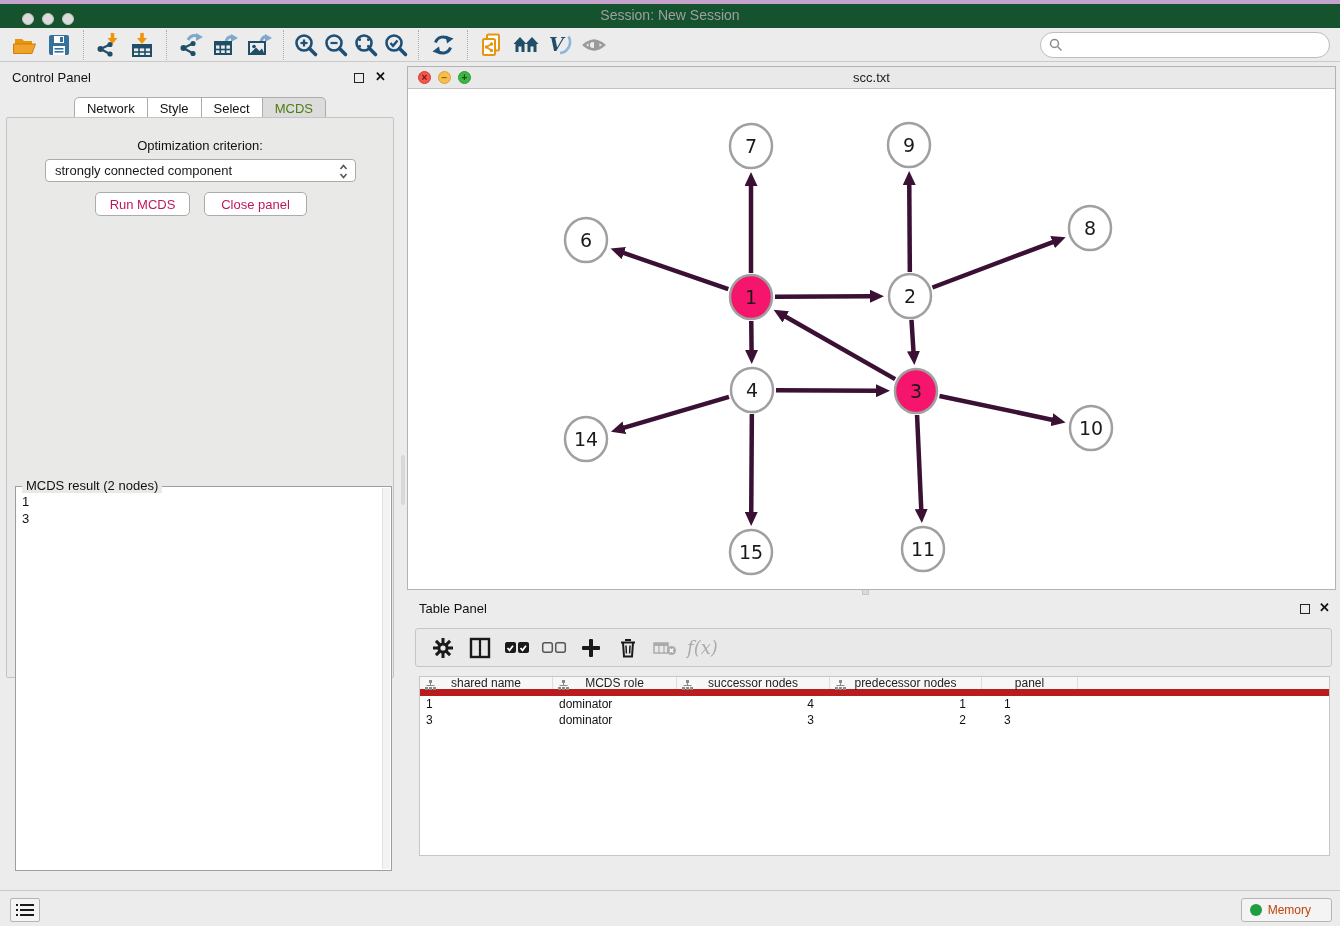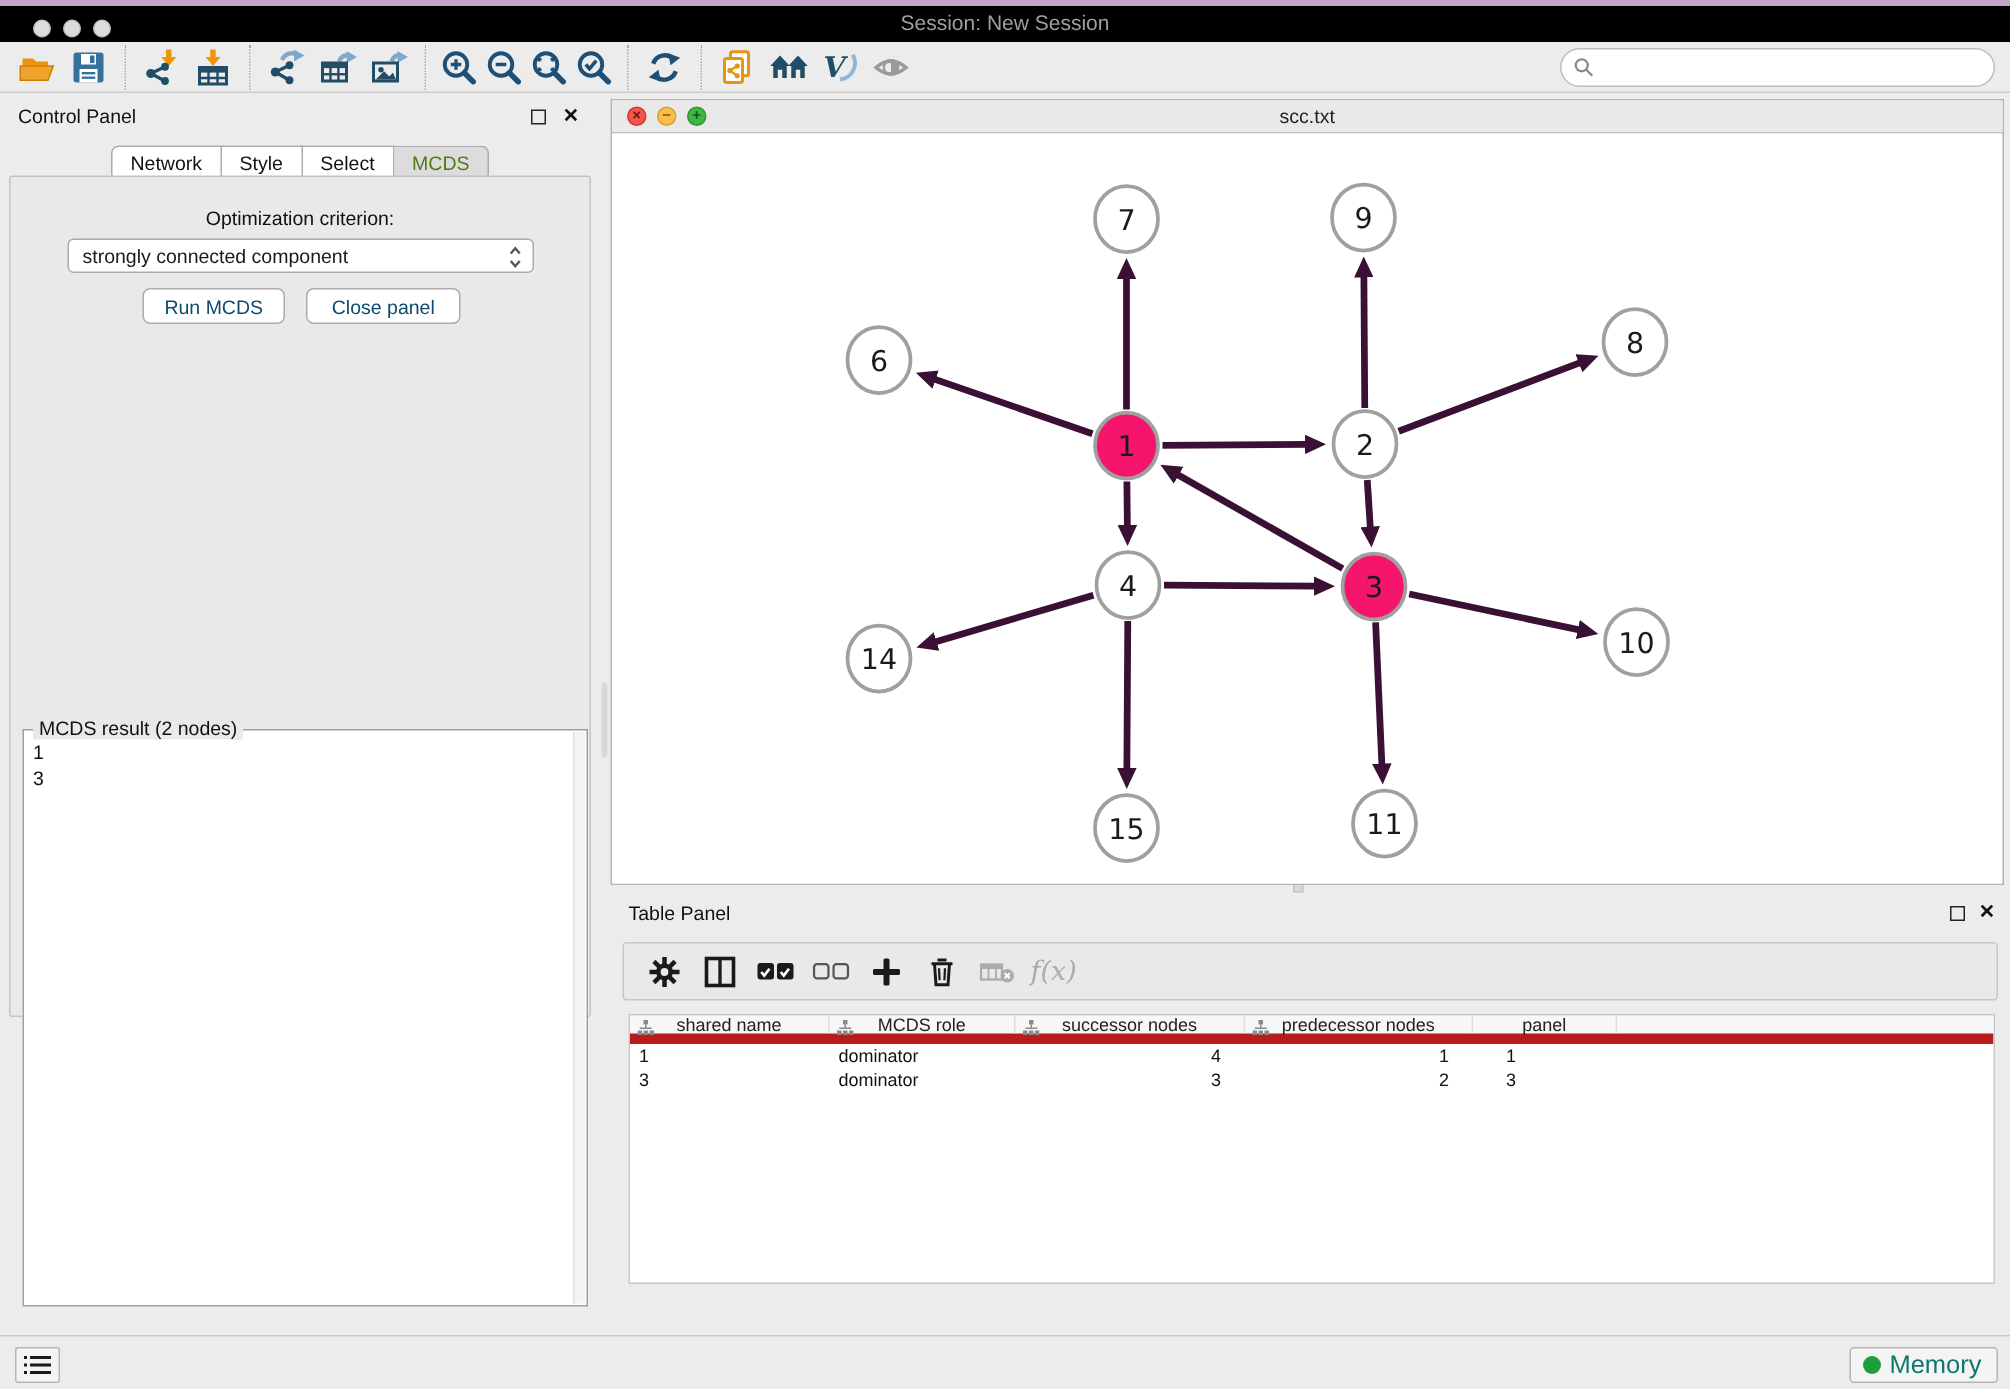--- a/index.html
+++ b/index.html
@@ -4,21 +4,21 @@
 <style>
   * { box-sizing: border-box; }
   html,body { margin:0; padding:0; }
   body {
     width:1340px; height:926px; position:relative; overflow:hidden;
     background:#ECECEC; font-family:"Liberation Sans",sans-serif; color:#1A1A1A;
     -webkit-font-smoothing:antialiased;
   }
   
   .purple-strip { position:absolute; top:0; left:0; width:100%; height:4px; background:#C5A3CC; }
-  .titlebar { position:absolute; top:4px; left:0; width:100%; height:24px; background:#000000; }
+  .titlebar { position:absolute; top:4px; left:0; width:100%; height:24px; background:#14532d; }
   .titlebar .title { position:absolute; left:0; right:0; top:3px; text-align:center; font-size:14px; color:#9F9F9F; }
   .tl-dot { position:absolute; top:9px; width:12px; height:12px; border-radius:50%; background:#DCDCDC; border:1px solid #C3C3C3; }
   .toolbar { position:absolute; top:28px; left:0; width:100%; height:34px; border-bottom:1px solid #C9C9C9; display:flex; align-items:center; padding-left:8px; }
   .ticon { width:34px; height:34px; display:flex; align-items:center; justify-content:center; flex:0 0 auto; cursor:default; }
   .ticon.narrow { width:30px; }
   .tsep { width:1px; height:30px; border-left:1px dotted #ACACAC; margin:0 7px; flex:0 0 auto; }
   .search-wrap { margin-left:auto; margin-right:10px; position:relative; }
   .search-input { width:290px; height:26px; border:1px solid #BDBDBD; border-radius:13px; background:#FFFFFF; padding:0 10px 0 28px; font-size:13px; outline:none; color:#333; }
   .search-mag { position:absolute; left:9px; top:6px; }
   
@@ -30,21 +30,21 @@
   .tabs-row { position:absolute; left:0; width:100%; display:flex; justify-content:center; }
   .cp-tabs { top:31px; }
   .tab { border:1px solid #ACACAC; border-left-width:0; background:#FFFFFF; color:#111; font-size:13px; padding:3px 12px 4px; cursor:pointer; white-space:nowrap; }
   .tab:first-child { border-left-width:1px; border-top-left-radius:5px; border-bottom-left-radius:5px; }
   .tab:last-child { border-top-right-radius:5px; border-bottom-right-radius:5px; }
   .tab.active { background:#DCDCDC; color:#4d7c0f; }
   .cp-content { position:absolute; left:6px; top:51px; width:388px; height:561px; background:#E9E9E7; border:1px solid #C4C4C4; border-radius:2px; }
   .opt-label { position:absolute; left:0; width:100%; top:20px; text-align:center; font-size:13px; color:#111; }
   .criterion-select { position:absolute; left:38px; top:41px; width:311px; height:23px; background:#FFFFFF; border:1px solid #ABABAB; border-radius:4px; font-size:13px; display:flex; align-items:center; padding-left:9px; cursor:default; }
   .select-stepper { position:absolute; right:7px; top:4px; }
-  .btn { position:absolute; top:74px; height:24px; background:#FFFFFF; border:1px solid #ABABAB; border-radius:5px; font-size:13px; color:#0c4a6e; display:flex; align-items:center; justify-content:center; cursor:pointer; font-family:"Liberation Sans",sans-serif; }
+  .btn { position:absolute; top:74px; height:24px; background:#FFFFFF; border:1px solid #ABABAB; border-radius:5px; font-size:13px; color:#be185d; display:flex; align-items:center; justify-content:center; cursor:pointer; font-family:"Liberation Sans",sans-serif; }
   .btn-run { left:88px; width:95px; }
   .btn-close-panel { left:197px; width:103px; }
   .mcds-fieldset { position:absolute; left:8px; top:368px; width:377px; height:385px; border:1px solid #9E9E9E; background:#FFFFFF; }
   .mcds-legend { position:absolute; left:6px; top:-9px; background:#E9E9E7; padding:0 4px; font-size:13px; color:#111; }
   .mcds-lines { position:absolute; left:0; top:2px; right:10px; bottom:2px; padding:4px 0 0 6px; font-size:13px; line-height:17px; color:#111; overflow:hidden; white-space:pre; }
   .mcds-scroll { position:absolute; right:1px; top:1px; width:8px; bottom:1px; background:#F3F3F3; border-left:1px solid #E2E2E2; }
   .v-splitter-handle { position:absolute; left:401px; top:455px; width:4px; height:50px; background:#D8D8D8; border-radius:2px; }
   .h-splitter-handle { position:absolute; left:862px; top:589px; width:7px; height:6px; background:#D9D9D9; border:1px solid #C6C6C6; }
   
   .net-window { position:absolute; left:407px; top:66px; width:929px; height:524px; background:#FFFFFF; border:1px solid #B3B3B3; }
@@ -66,21 +66,21 @@
   .dt-th { display:flex; align-items:center; justify-content:center; gap:5px; font-size:12px; color:#222; border-right:1px solid #DDDDDD; position:relative; }
   .dt-th .th-icon { position:absolute; left:5px; top:3px; }
   .dt-row { display:flex; height:16px; }
   .dt-td { font-size:12px; color:#111; padding:1px 4px 0 6px; overflow:hidden; white-space:nowrap; }
   .dt-td.r { text-align:right; padding-right:16px; }
   .dt-td.namepad { padding-left:22px; }
   .tp-tabs { top:268px; }
   
   .status-bar { position:absolute; left:0; top:890px; width:100%; height:36px; background:#ECECEC; border-top:1px solid #C9C9C9; }
   .status-btn { position:absolute; left:10px; top:7px; width:30px; height:24px; background:#F4F4F4; border:1px solid #B5B5B5; border-radius:2px; display:flex; align-items:center; justify-content:center; cursor:pointer; }
-  .memory-btn { position:absolute; right:8px; top:7px; height:24px; padding:0 10px 0 8px; background:#F4F4F4; border:1px solid #B5B5B5; border-radius:3px; display:flex; align-items:center; gap:6px; font-size:17px; color:#0f766e; cursor:pointer; }
+  .memory-btn { position:absolute; right:8px; top:7px; height:24px; padding:0 20px 0 8px; background:#F4F4F4; border:1px solid #B5B5B5; border-radius:3px; display:flex; align-items:center; gap:6px; font-size:12px; color:#c2410c; cursor:pointer; }
   .memory-dot { width:12px; height:12px; border-radius:50%; background:#1E9E3E; }
 </style>
 </head>
 <body>
 
 <div class="purple-strip"></div>
 <div class="titlebar">
   <span class="tl-dot" style="left:22px"></span>
   <span class="tl-dot" style="left:42px"></span>
   <span class="tl-dot" style="left:62px"></span>

